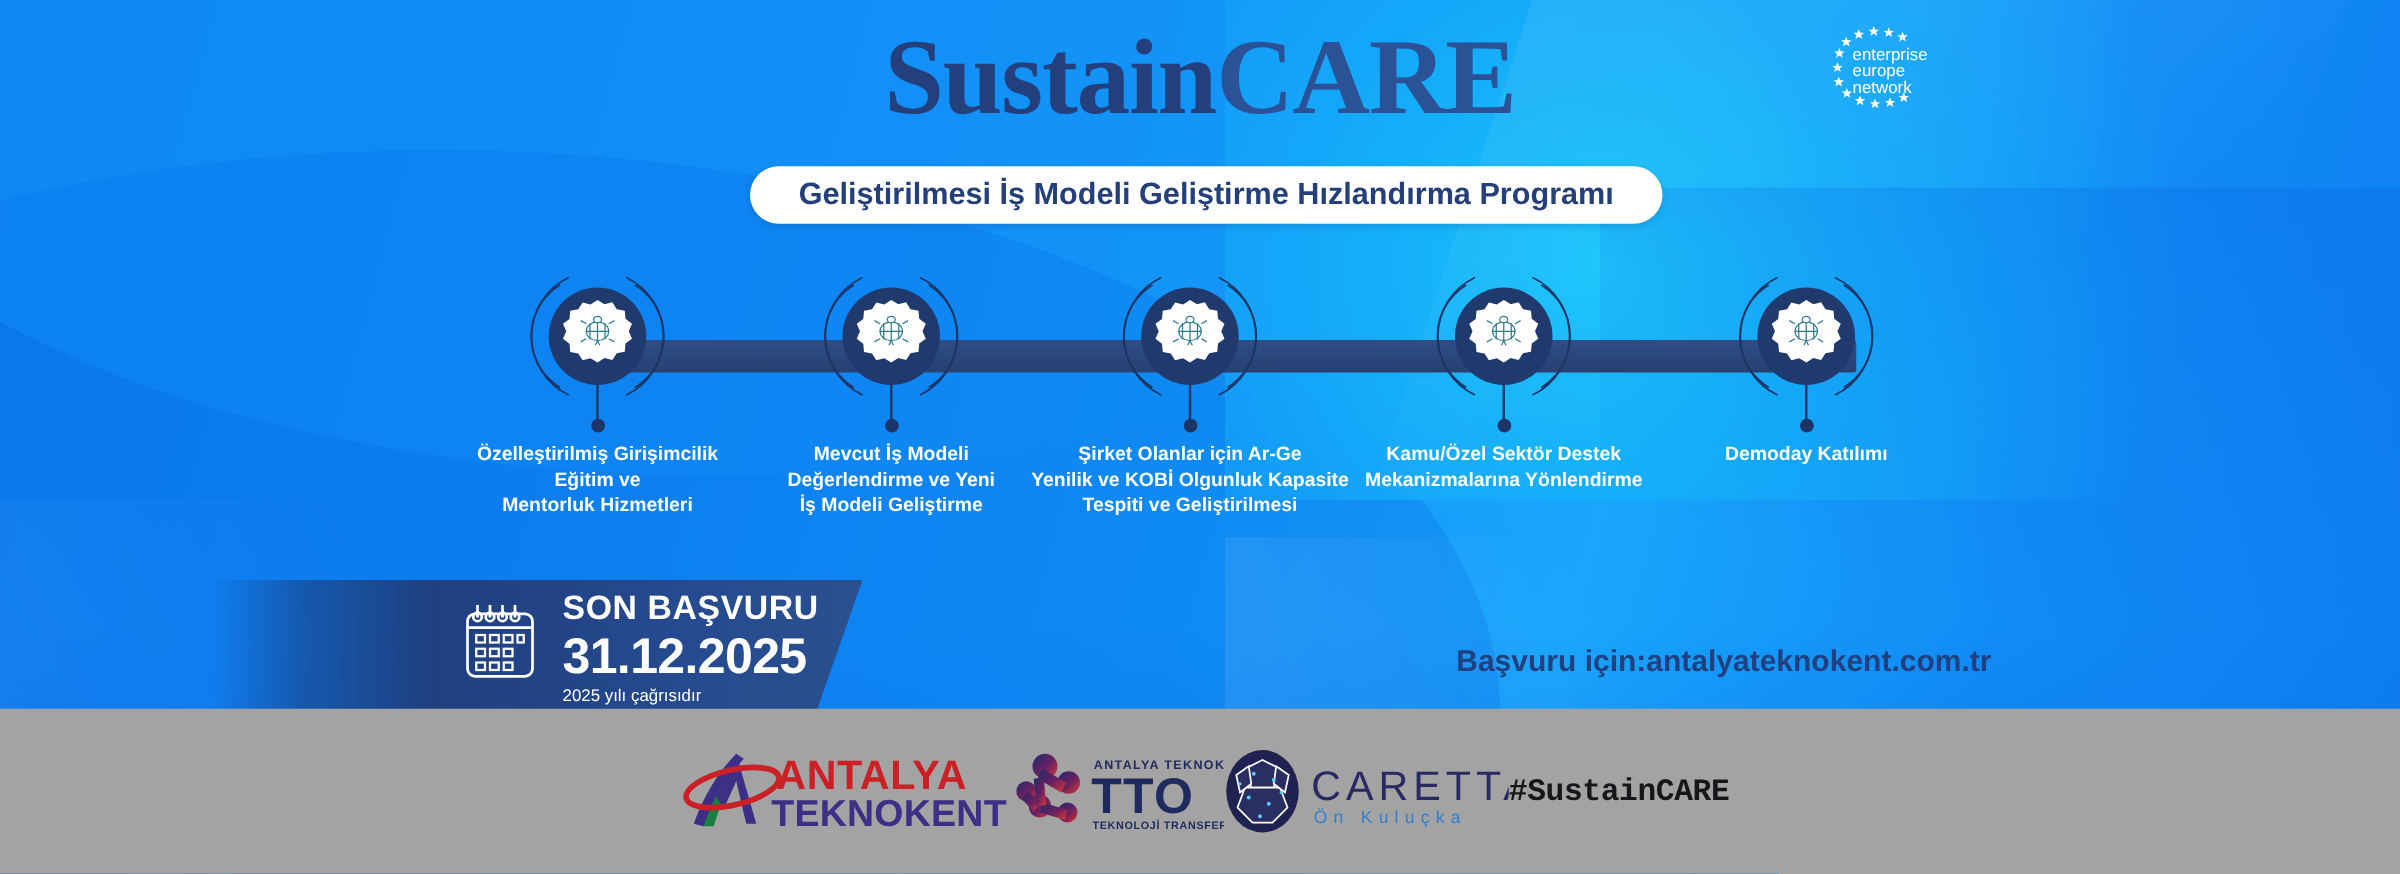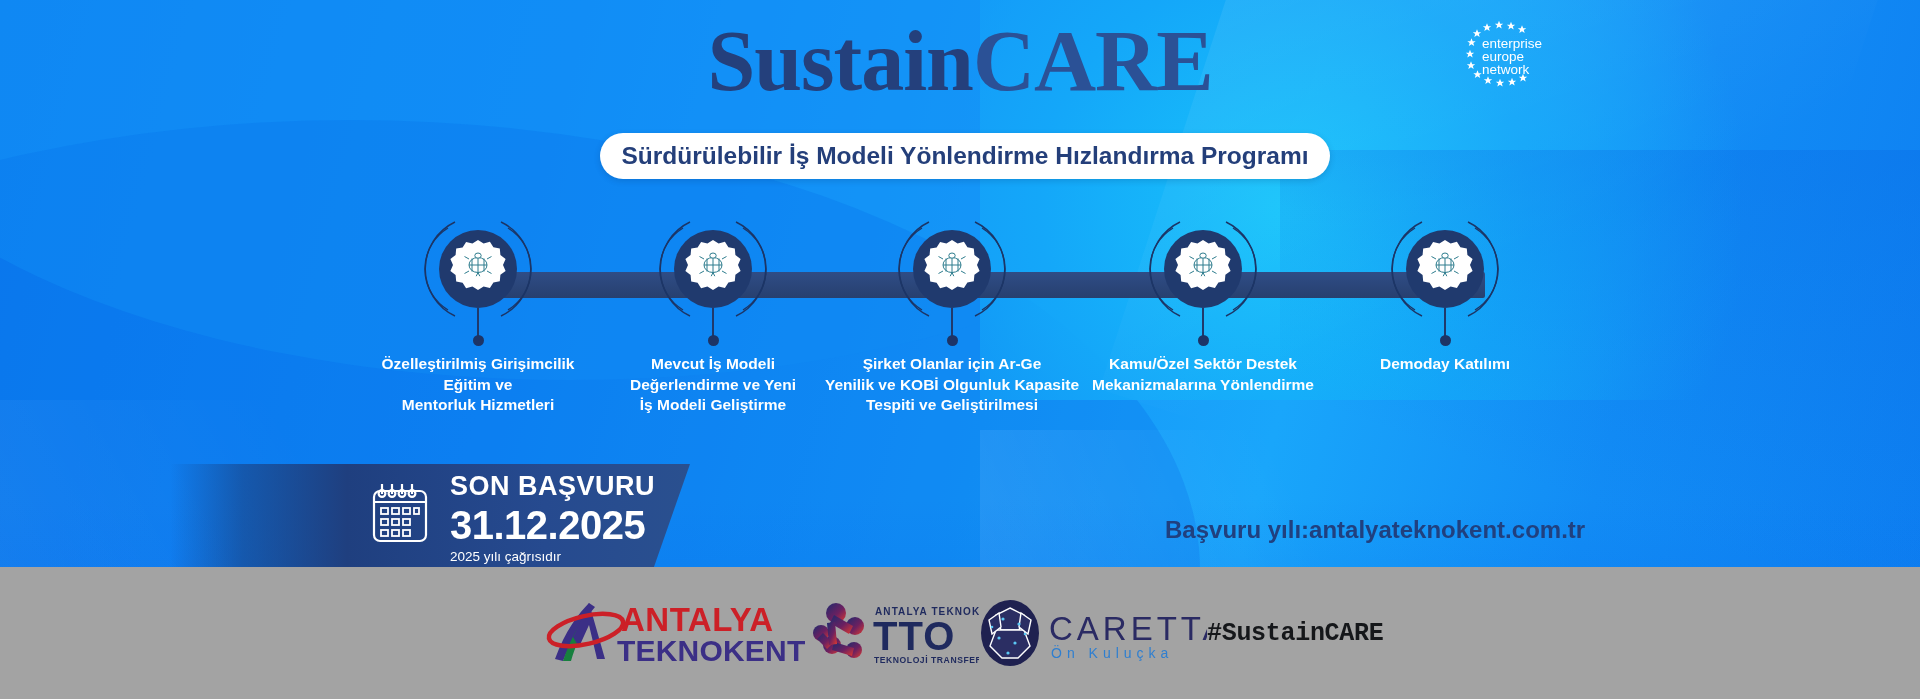--- a/index.html
+++ b/index.html
@@ -168,21 +168,21 @@
   <div class="bg-diag-2"></div>
   <div class="bg-diag-3"></div>
   <div class="bg-diag-4"></div>
   <div class="bg-soft-low"></div>
 
   <div class="title">
     <span class="t-sustain">Sustain</span><span class="t-care">CARE</span>
   </div>
 
   <div class="subtitle-pill">
-    <span>Sürdürülebilir İş Modeli Yönlendirme Hızlandırma Programı</span>
+    <span>Geliştirilmesi İş Modeli Geliştirme Hızlandırma Programı</span>
   </div>
 
   <div class="een">
     <svg viewBox="0 0 106 78" width="106" height="78">
       <g fill="#ffffff">
         <g id="eenstars">
           <polygon points="0,-4.2 1.2,-1.3 4.2,-1.3 1.8,0.6 2.7,3.6 0,1.8 -2.7,3.6 -1.8,0.6 -4.2,-1.3 -1.2,-1.3" transform="translate(18,40)"></polygon>
           <polygon points="0,-4.2 1.2,-1.3 4.2,-1.3 1.8,0.6 2.7,3.6 0,1.8 -2.7,3.6 -1.8,0.6 -4.2,-1.3 -1.2,-1.3" transform="translate(19.5,28.5)"></polygon>
           <polygon points="0,-4.2 1.2,-1.3 4.2,-1.3 1.8,0.6 2.7,3.6 0,1.8 -2.7,3.6 -1.8,0.6 -4.2,-1.3 -1.2,-1.3" transform="translate(19,51.5)"></polygon>
           <polygon points="0,-4.2 1.2,-1.3 4.2,-1.3 1.8,0.6 2.7,3.6 0,1.8 -2.7,3.6 -1.8,0.6 -4.2,-1.3 -1.2,-1.3" transform="translate(25,19.5)"></polygon>
@@ -351,21 +351,21 @@
         <rect x="33" y="50" width="7" height="6"></rect>
       </g>
     </svg>
     <div class="dl-text">
       <div class="dl-label">SON BAŞVURU</div>
       <div class="dl-date">31.12.2025</div>
       <div class="dl-note">2025 yılı çağrısıdır</div>
     </div>
   </div>
 
-  <div class="apply-url">Başvuru yılı:antalyateknokent.com.tr</div>
+  <div class="apply-url">Başvuru için:antalyateknokent.com.tr</div>
 
   <div class="footer">
 
     <div class="logo-antalya">
       <svg viewBox="0 0 270 72" width="270" height="72">
         <g>
           <path d="M12 62 C22 34 36 16 46 6 L52 10 C40 24 28 44 20 64 Z" fill="#3b2f86"></path>
           <path d="M20 64 C26 46 34 30 44 16 L48 20 C38 36 32 50 28 64 Z" fill="#17803f"></path>
           <path d="M30 40 L46 6 L62 62 L54 62 L46 28 L36 50 Z" fill="#3b2f86"></path>
           <ellipse cx="43" cy="33" rx="38" ry="14" fill="none" stroke="#cc2027" stroke-width="4.5" transform="rotate(-13 43 33)"></ellipse>

